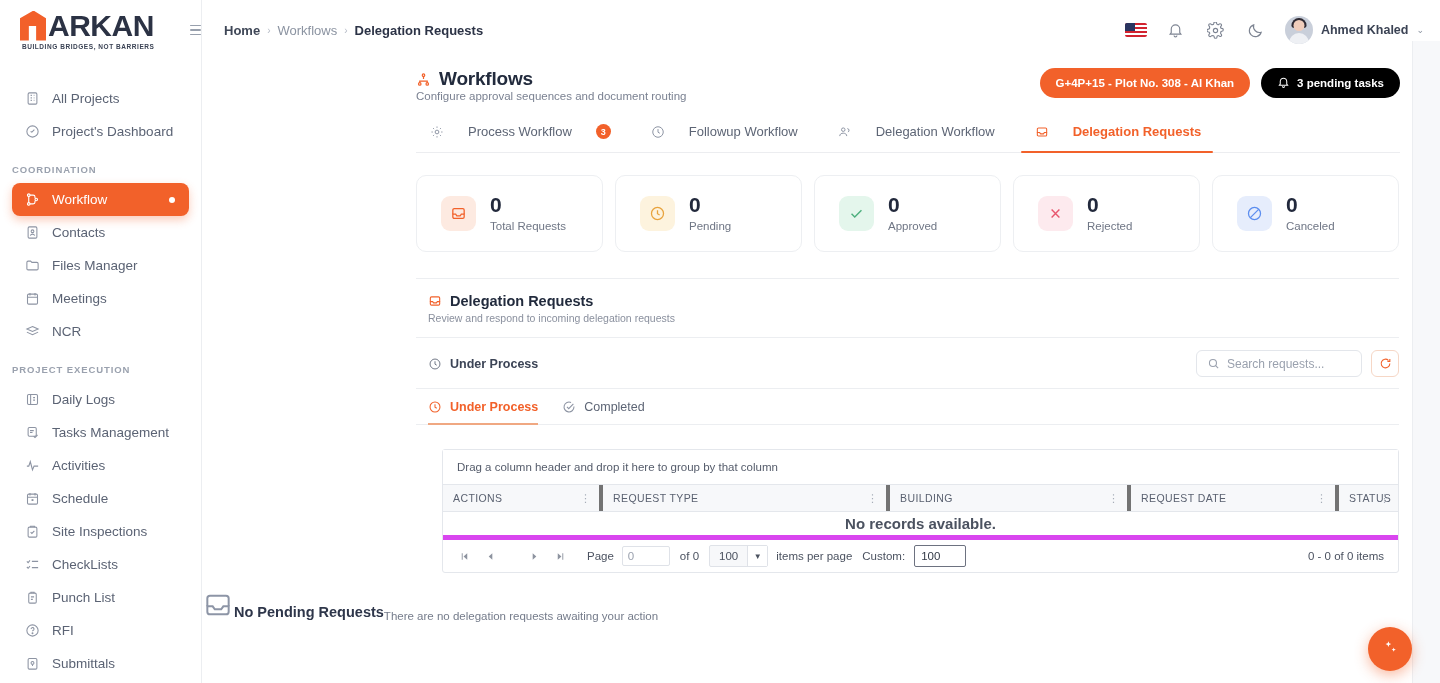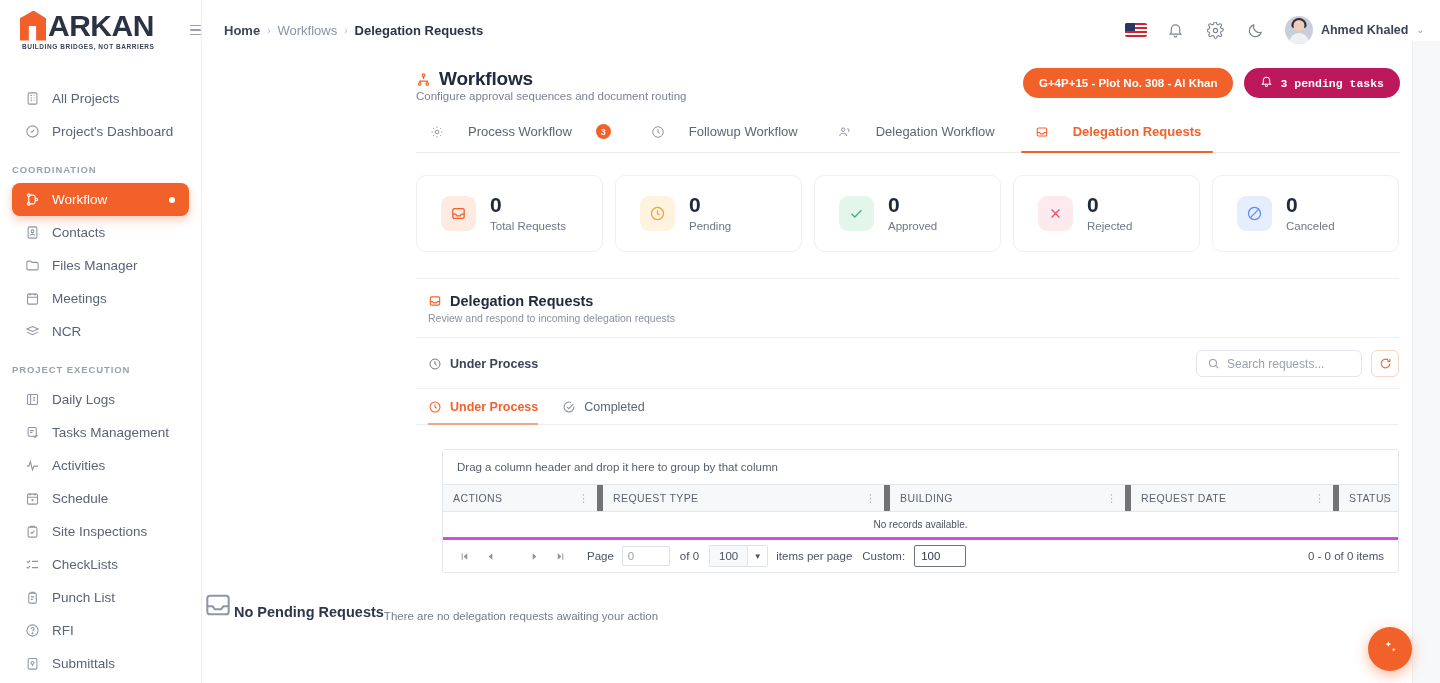--- a/index.html
+++ b/index.html
@@ -78,21 +78,21 @@
   .page-head { display:flex; align-items:flex-start; padding: 8px 40px 0 214px; }
   .ph-left { display:flex; flex-direction:column; }
   .ph-title-row { display:flex; align-items:center; gap:8px; }
   .ph-ico { color:#f2612a; display:flex; }
   .ph-title { font-size:19px; font-weight:800; color:#222b3d; letter-spacing:-0.2px; }
   .ph-sub { font-size:11.5px; color:#7b8292; }
   .ph-right { margin-left:auto; display:flex; align-items:center; gap:11px; }
   .pill { height:30px; border-radius:16px; display:flex; align-items:center; gap:7px; padding: 0 16px;
           font-size:11.5px; font-weight:700; color:#fff; white-space:nowrap; cursor:pointer; }
   .pill.orange { background:#f2612a; }
-  .pill.blue { background:#be185d;font-family:Liberation Mono, monospace; }
+  .pill.blue { background:#000000; }
 
   
   .tabs { margin: 22px 40px 0 214px; border-bottom:1px solid #ecedf0; display:flex; gap:0; }
   .tab { display:flex; align-items:center; gap:24px; padding: 0 26px 13px 14px; font-size:13px; color:#5d6575; cursor:pointer; position:relative; }
   .tab .tico { color:#8d94a3; display:flex; }
   .tab.active { color:#f2612a; font-weight:700; }
   .tab.active .tico { color:#f2612a; }
   .tab.active:after { content:""; position:absolute; left:0; right:14px; bottom:-1px; height:2.5px; background:#f2612a; border-radius:2px; }
   .tab-badge { background:#f2612a; color:#fff; font-size:9px; font-weight:700; width:15px; height:15px; border-radius:50%;
                display:flex; align-items:center; justify-content:center; }
@@ -132,26 +132,26 @@
   .subtab.active { color:#f2612a; font-weight:700; }
   .subtab.active .stico { color:#f2612a; }
   .subtab.active:after { content:""; position:absolute; left:0; right:24px; bottom:-1px; height:2.2px; background:#f0a882; }
 
   
   .grid-wrap { margin: 24px 41px 0 240px; border:1px solid #e4e7ec; border-radius:3px; background:#fff; }
   .grid-group { padding: 11px 14px; font-size:11.5px; color:#555c6b; border-bottom:1px solid #e4e7ec; background:#fff; }
   .grid-head { display:flex; background:#f7f8fa; border-bottom:1px solid #e4e7ec; }
   .gh {
     flex:1; height:26px; display:flex; align-items:center; padding-left:10px; position:relative;
-    font-size:10.5px; letter-spacing:.4px; color:#5a6170; font-weight:400; border-right:6px solid #737373;
+    font-size:10.5px; letter-spacing:.4px; color:#5a6170; font-weight:400; border-right:4px solid #737373;
   }
   .gh:last-child { border-right:0; }
   .gh .dots { position:absolute; right:8px; color:#a7adb8; font-size:11px; letter-spacing:0; line-height:8px; }
-  .grid-empty { height:28px; display:flex; align-items:center; justify-content:center; font-size:10px; color:#4b5260;
-                border-bottom:3px solid #d946ef; }
+  .grid-empty { height:28px; display:flex; align-items:center; justify-content:center; font-size:15px; color:#4b5260;
+                border-bottom:5px solid #d946ef;font-weight:bold; }
   .pager { height:32px; display:flex; align-items:center; gap:0; padding: 0 8px; font-size:11.5px; color:#4b5260; }
   .pg-btn { width:26px; height:26px; display:flex; align-items:center; justify-content:center; color:#8d939f; cursor:pointer; }
   .pg-label { margin: 0 8px 0 14px; }
   .pg-input { width:48px; height:20px; border:1px solid #dfe2e8; border-radius:2px; background:#fff; font-size:11.5px;
               color:#9aa1ae; padding: 0 5px; font-family:inherit; outline:none; }
   .pg-of { margin: 0 10px; }
   .pg-select { display:flex; align-items:center; border:1px solid #dfe2e8; border-radius:2px; height:22px; background:#f7f8fa; }
   .pg-select .val { padding: 0 9px; font-size:11.5px; color:#4b5260; }
   .pg-select .arw { width:20px; height:20px; display:flex; align-items:center; justify-content:center; border-left:1px solid #dfe2e8;
                     background:#fff; color:#4b5260; font-size:8px; }

